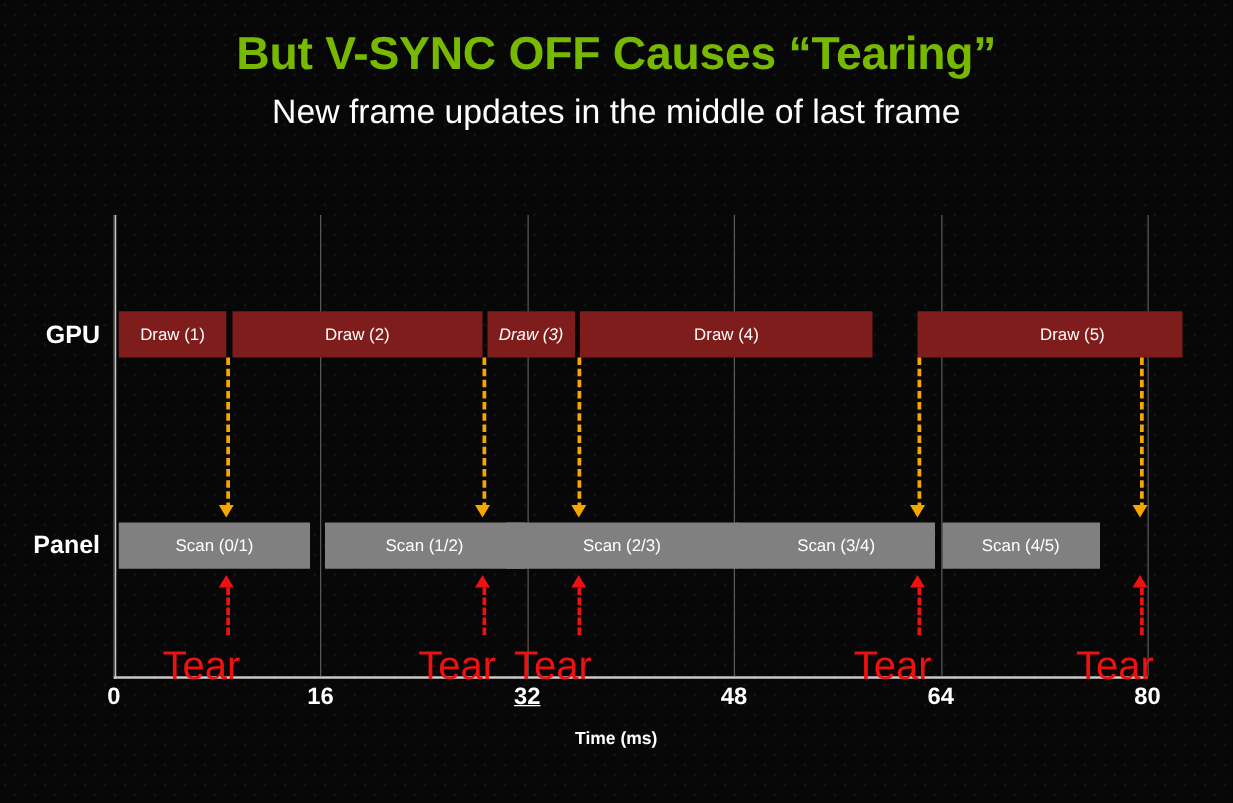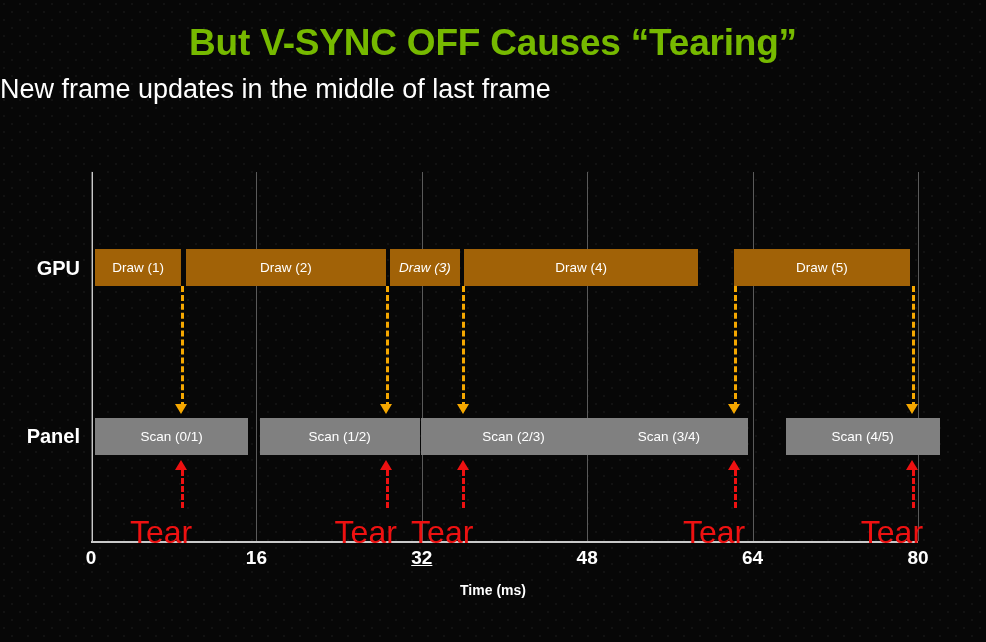--- a/index.html
+++ b/index.html
@@ -20,21 +20,21 @@
     pointer-events:none;
   }
   .stage{position:absolute;inset:0;}
 
   .title{
     position:absolute;left:0;top:22px;width:986px;text-align:center;
     font-size:37px;font-weight:bold;letter-spacing:-0.2px;
     color:#76b900;white-space:nowrap;
   }
   .subtitle{
-    position:absolute;left:0;top:74px;width:986px;
+    position:absolute;left:0;top:74px;width:986px;text-align:center;
     font-size:27px;color:#ffffff;white-space:nowrap;
   }
 
   
   .plot{
     position:absolute;left:91px;top:172px;width:827px;height:371px;
   }
   .axis-left{
     position:absolute;left:0px;top:0px;width:2px;height:371px;background:#c9c9c9;
   }
@@ -50,21 +50,21 @@
     width:80px;
   }
   #label-gpu{left:0px;top:257px;}
   #label-panel{left:0px;top:425px;}
 
   .bar{
     position:absolute;height:37px;
     display:flex;align-items:center;justify-content:center;
     font-size:13.5px;color:#ffffff;white-space:nowrap;
   }
-  .bar.gpu{background:#a16207;top:77px;}
+  .bar.gpu{background:#7f1d1d;top:77px;}
   .bar.panel{background:#808080;top:246px;}
 
   
   .tear-down{position:absolute;top:114px;}
   .tear-down .stem{
     position:absolute;left:0;top:0;width:0;height:122px;
     border-left:3px dashed #f5a700;
   }
   .tear-down .head{
     position:absolute;left:-5.5px;top:118px;width:0;height:0;
@@ -118,28 +118,28 @@
         <div class="gridline" style="left: 330.8px;"></div>
         <div class="gridline" style="left: 496.2px;"></div>
         <div class="gridline" style="left: 661.6px;"></div>
         <div class="gridline" style="left: 827px;"></div>
       </div>
     <div id="gpu-bars">
         <div class="bar gpu" style="left: 4.135px; width: 85.8012px;">Draw (1)</div>
         <div class="bar gpu" style="left: 95.105px; width: 199.514px;">Draw (2)</div>
         <div class="bar gpu" style="left: 298.754px; width: 70.295px; font-style: italic;">Draw (3)</div>
         <div class="bar gpu" style="left: 373.184px; width: 234px;">Draw (4)</div>
-        <div class="bar gpu" style="left: 642.992px; width: 175.737px;">Draw (5)</div>
+        <div class="bar gpu" style="left: 642.992px; width: 175.737px; padding-left: 36px;">Draw (5)</div>
       </div>
     <div id="panel-bars">
         <div class="bar panel" style="left: 4.135px; width: 153px;">Scan (0/1)</div>
         <div class="bar panel" style="left: 168.501px; width: 160.231px;">Scan (1/2)</div>
-        <div class="bar panel" style="left: 330px; width: 185px;">Scan (2/3)</div>
+        <div class="bar panel" style="left: 314px; width: 185px;">Scan (2/3)</div>
         <div class="bar panel" style="left: 498.267px; width: 159.197px;">Scan (3/4)</div>
-        <div class="bar panel" style="left: 662.634px; width: 154px; margin-left: 32px;">Scan (4/5)</div>
+        <div class="bar panel" style="left: 662.634px; width: 126px;">Scan (4/5)</div>
       </div>
     <div id="tear-markers">
         <div class="tear-down" style="left: 89.9362px;">
           <div class="stem"></div>
           <div class="head"></div>
         </div>
         <div class="tear-up" style="left: 89.9362px;">
           <div class="stem"></div>
           <div class="head"></div>
           <div class="tear-text" style="left: -51px;">Tear</div>

